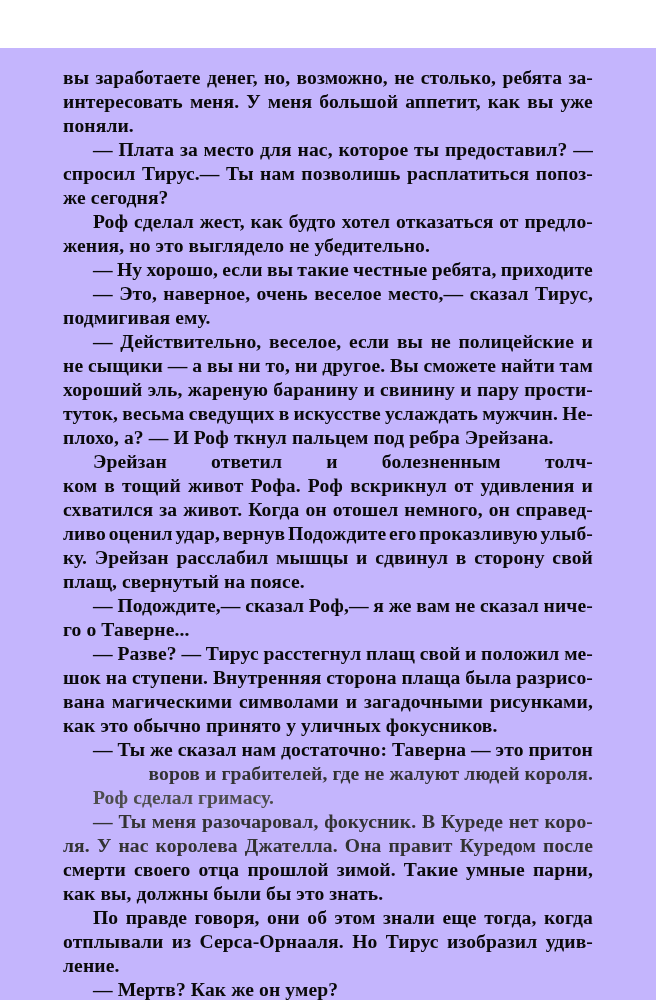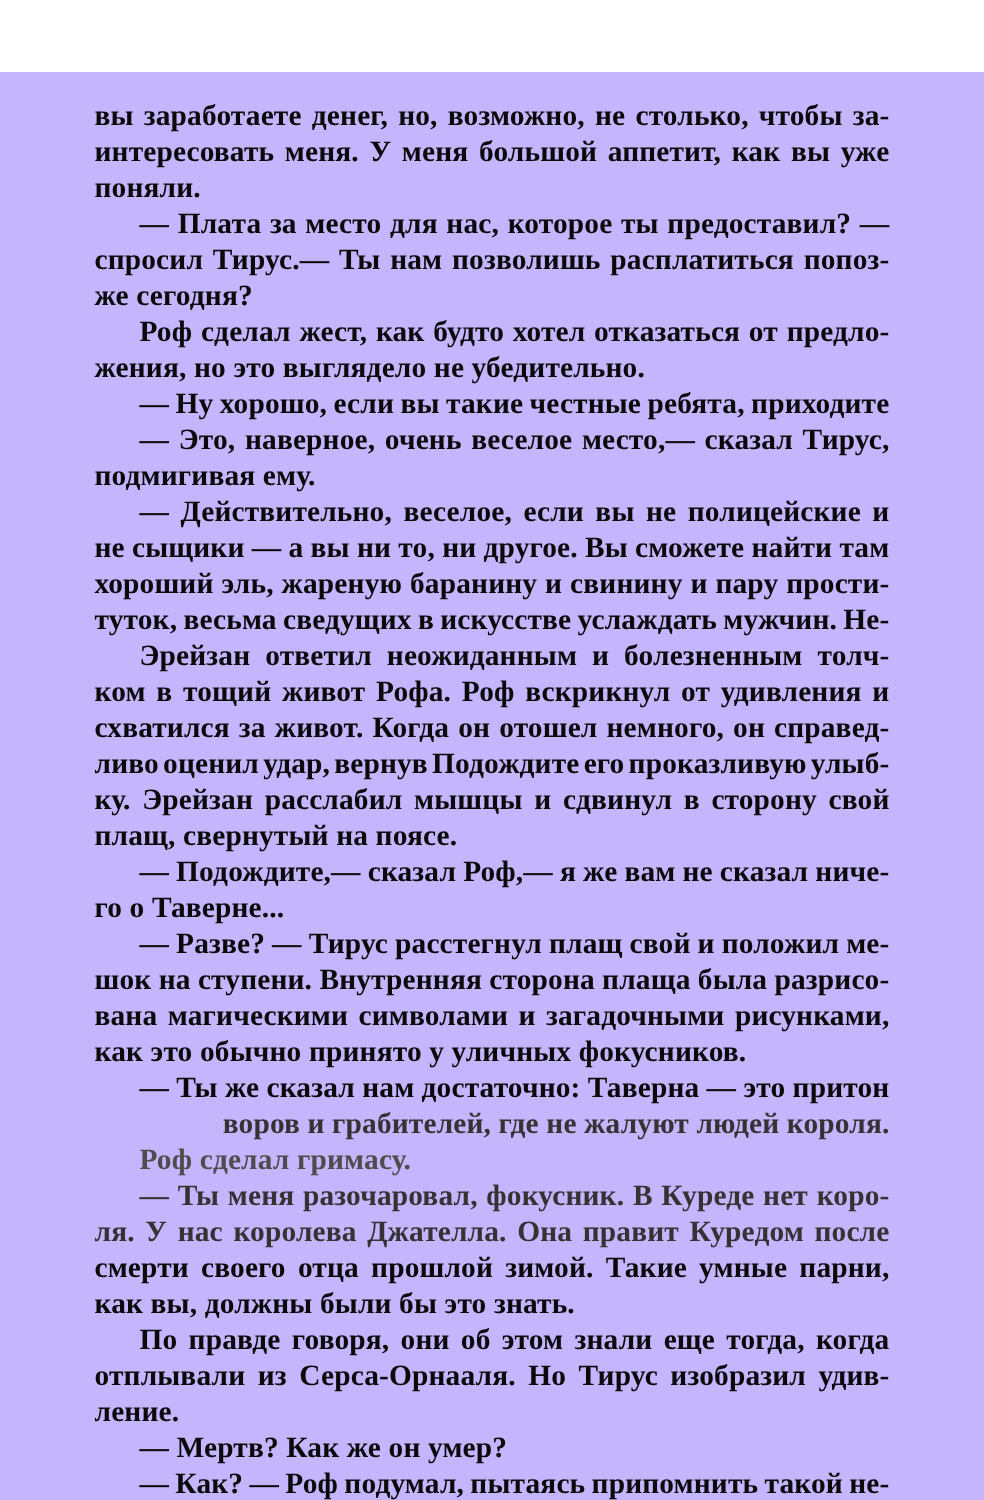--- a/index.html
+++ b/index.html
@@ -82,21 +82,21 @@
 <div id="page">
   <div id="text-column">
       <div class="line just">
         <span>вы</span>
         <span>заработаете</span>
         <span>денег,</span>
         <span>но,</span>
         <span>возможно,</span>
         <span>не</span>
         <span>столько,</span>
-        <span>чтобы</span>
+        <span>ребята</span>
         <span>за-</span>
       </div>
       <div class="line just">
         <span>интересовать</span>
         <span>меня.</span>
         <span>У</span>
         <span>меня</span>
         <span>большой</span>
         <span>аппетит,</span>
         <span>как</span>
@@ -199,24 +199,24 @@
       <div class="line just">
         <span>туток,</span>
         <span>весьма</span>
         <span>сведущих</span>
         <span>в</span>
         <span>искусстве</span>
         <span>услаждать</span>
         <span>мужчин.</span>
         <span>Не-</span>
       </div>
+      <div class="line flush">плохо, а? — И Роф ткнул пальцем под ребра Эрейзана.</div>
       <div class="line just indent">
         <span>Эрейзан</span>
         <span>ответил</span>
-        <span>неожиданным</span>
         <span>и</span>
         <span>болезненным</span>
         <span>толч-</span>
       </div>
       <div class="line just">
         <span>ком</span>
         <span>в</span>
         <span>тощий</span>
         <span>живот</span>
         <span>Рофа.</span>

